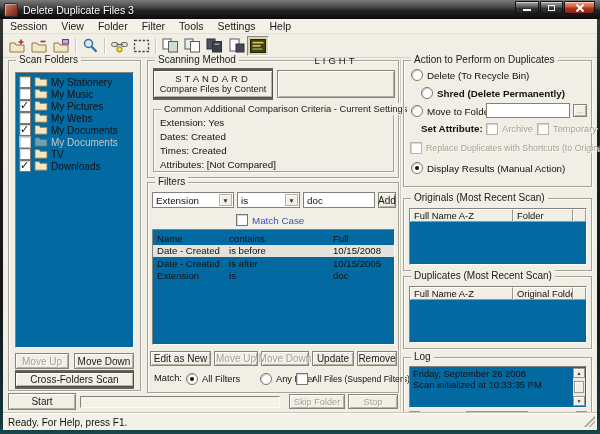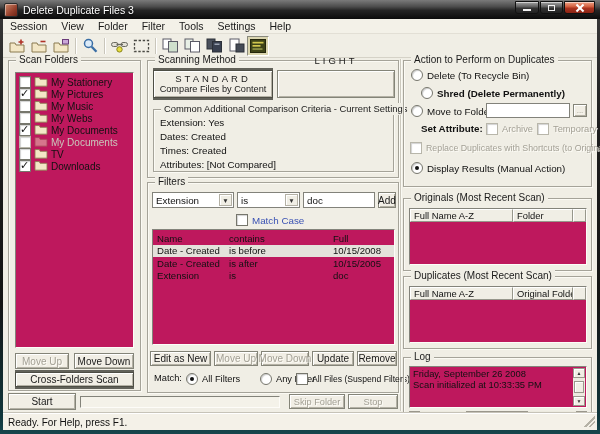--- a/index.html
+++ b/index.html
@@ -32,21 +32,21 @@
   .tbtn.active{border:1px solid;border-color:#8a8a7e #fff #fff #8a8a7e;background:#dbd6b0;box-sizing:border-box;}
   .tsep{width:1px;height:16px;background:#c9c6bb;box-shadow:1px 0 0 #fff;margin:0 3px;flex:none;}
   .main{position:absolute;left:0;top:38px;right:0;bottom:17px;}
   .gb{position:absolute;border:1px solid #a5a399;box-shadow:inset 1px 1px 0 #fbfaf4,1px 1px 0 #fbfaf4;box-sizing:border-box;}
   .gbt{position:absolute;top:-7px;left:7px;background:#f0eee5;padding:0 3px;font-size:10px;color:#1a1a1a;white-space:nowrap;line-height:12px;}
   .btn{position:absolute;background:#f1eee5;border:1px solid #848478;
        box-shadow:inset 1px 1px 0 #ffffff,inset -1px -1px 0 #b4b1a5;
        font-size:10px;color:#1a1a1a;display:flex;align-items:center;justify-content:center;box-sizing:border-box;white-space:nowrap;}
   .btn.dis{color:#a3a095;text-shadow:1px 1px 0 #fdfcf7;}
   .btn.tgl{border:1px solid #4e4e45;box-shadow:inset 1px 1px 0 #ffffff,inset -1px -1px 0 #b4b1a5,0 -2px 0 #62625a, 0 2px 0 #62625a;}
-  .sunken{background:#be185d;border:1px solid;border-color:#83837a #fdfcf8 #fdfcf8 #83837a;box-sizing:border-box;}
+  .sunken{background:#0369a1;border:1px solid;border-color:#83837a #fdfcf8 #fdfcf8 #83837a;box-sizing:border-box;}
   .trow{display:flex;align-items:center;gap:3px;height:12px;font-size:10px;color:#111;padding-left:3px;}
   .trow .lbl{white-space:nowrap;}
   .trow.ghost .lbl{color:#cbc8bd;}
   .cb{width:10px;height:10px;background:#fff;border:1px solid #76766c;box-shadow:inset 1px 1px 1px rgba(0,0,0,.18);
       position:relative;flex:none;box-sizing:content-box;}
   .cb.checked::after{content:"\2713";position:absolute;left:0px;top:-2px;font-size:11px;font-weight:bold;color:#111;}
   .cb.dis{border-color:#b8b6aa;}
   .radio{width:10px;height:10px;border-radius:50%;background:#fff;border:1px solid #76766c;
       box-shadow:inset 1px 1px 1px rgba(0,0,0,.2);position:relative;flex:none;}
   .radio.sel::after{content:"";position:absolute;left:2.5px;top:2.5px;width:4px;height:4px;border-radius:50%;background:#111;}
@@ -191,32 +191,32 @@
       <span class="gbt">Scan Folders</span>
       <div class="sunken" style="position:absolute;left:6px;top:11px;width:119px;height:276px;padding-top:3px;">
         <div class="trow">
           <span class="cb"></span>
           <span><svg width="14" height="12" viewBox="0 0 16 14">
                 <path d="M1 3h5l1 2h8v8H1z" fill="#f3e7c6" stroke="#8a7a50"></path>
               </svg></span>
           <span class="lbl">My Stationery</span>
         </div>
         <div class="trow">
+          <span class="cb"></span>
+          <span><svg width="14" height="12" viewBox="0 0 16 14">
+                <path d="M1 3h5l1 2h8v8H1z" fill="#f3e7c6" stroke="#8a7a50"></path>
+              </svg></span>
+          <span class="lbl">My Music</span>
+        </div>
+        <div class="trow">
           <span class="cb checked"></span>
           <span><svg width="14" height="12" viewBox="0 0 16 14">
                 <path d="M1 3h5l1 2h8v8H1z" fill="#f3e7c6" stroke="#8a7a50"></path>
               </svg></span>
           <span class="lbl">My Pictures</span>
-        </div>
-        <div class="trow">
-          <span class="cb"></span>
-          <span><svg width="14" height="12" viewBox="0 0 16 14">
-                <path d="M1 3h5l1 2h8v8H1z" fill="#f3e7c6" stroke="#8a7a50"></path>
-              </svg></span>
-          <span class="lbl">My Music</span>
         </div>
         <div class="trow">
           <span class="cb"></span>
           <span><svg width="14" height="12" viewBox="0 0 16 14">
                 <path d="M1 3h5l1 2h8v8H1z" fill="#f3e7c6" stroke="#8a7a50"></path>
               </svg></span>
           <span class="lbl">My Webs</span>
         </div>
         <div class="trow">
           <span class="cb checked"></span>

